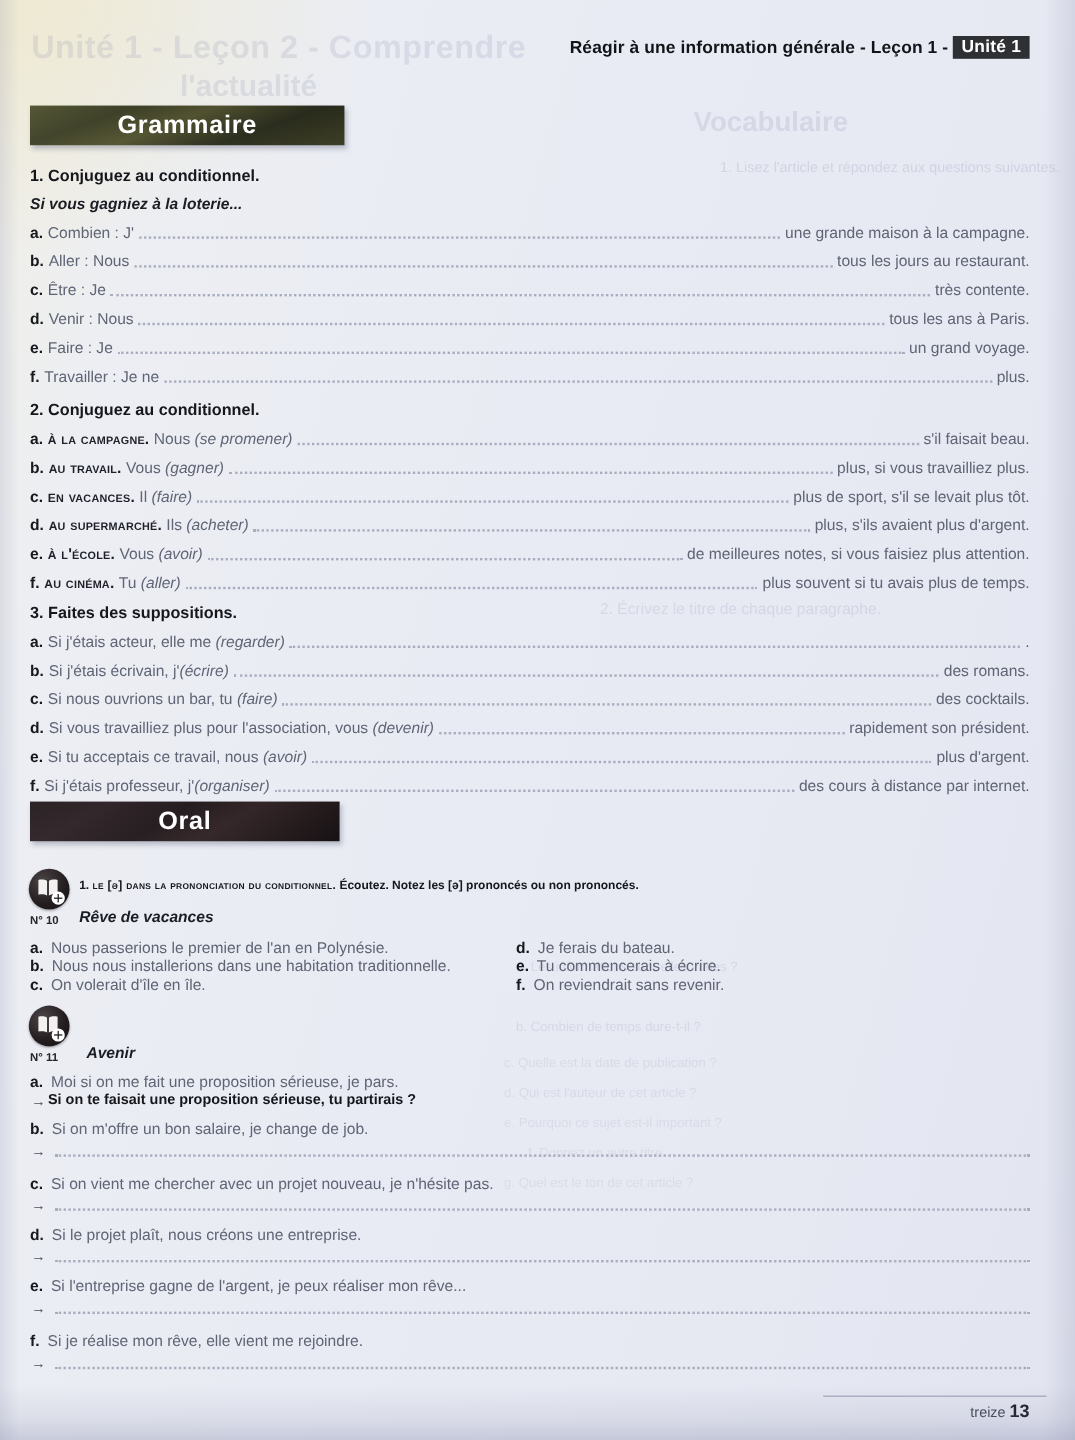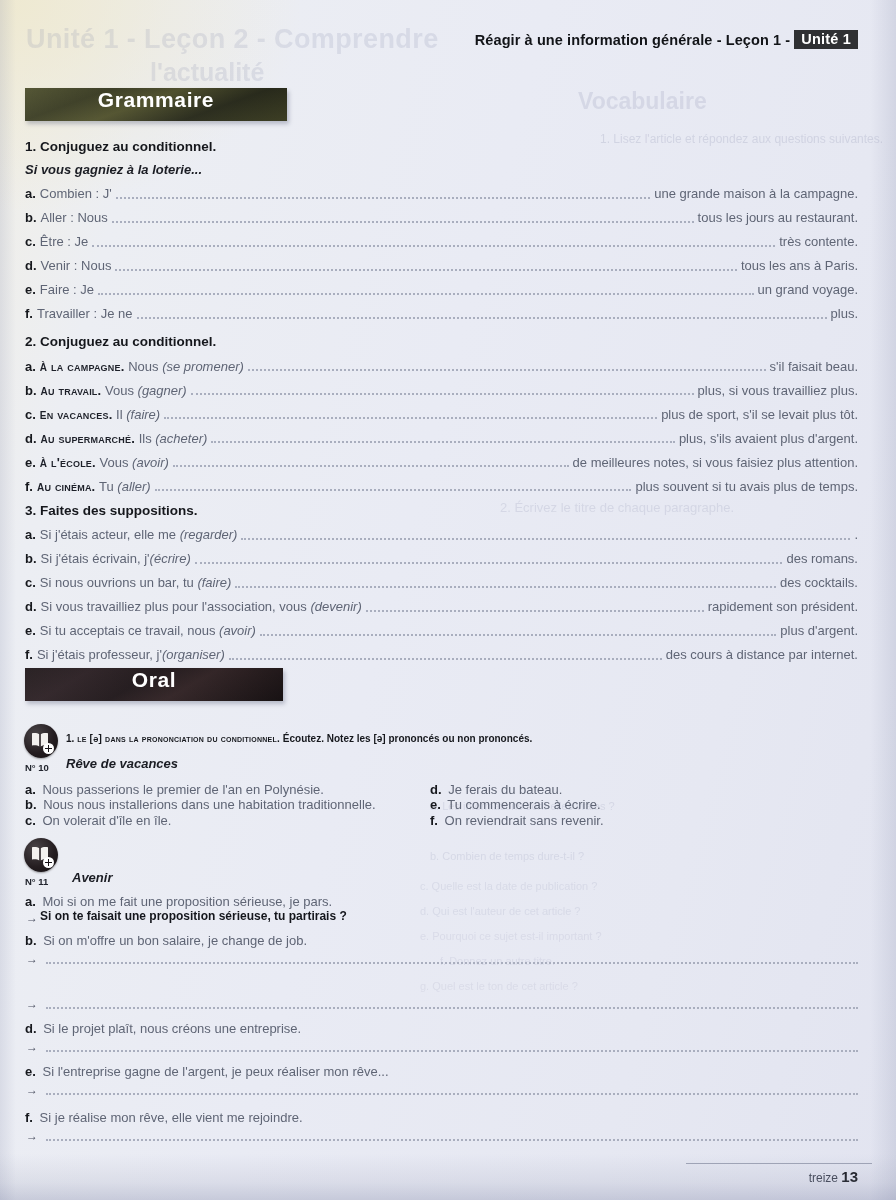--- a/index.html
+++ b/index.html
@@ -75,21 +75,21 @@
     margin-left:4px;
     font-weight:bold;
     letter-spacing:.2px;
     position:relative;top:-1px;
   }
 
   
   .banner{
     position:absolute;
     height:33px;
-    display:flex;align-items:flex-start;justify-content:center;
+    display:flex;align-items:center;justify-content:center;
     color:#ffffff;font-weight:bold;font-size:21px;
     letter-spacing:.6px;
     box-shadow:2px 3px 4px rgba(90,95,120,.35);
   }
   #banner-grammaire{
     left:25px;top:88px;width:262px;
     background:
       linear-gradient(90deg, rgba(255,255,255,.05), rgba(0,0,0,.18)),
       linear-gradient(160deg,#4c4e2b 0%, #3a3c22 25%, #55562f 45%, #2f3120 70%, #4a4c2c 100%);
   }
@@ -469,20 +469,24 @@
   <div class="arrow" style="top:911px;">→</div>
   <div class="answer" style="top:909px;">Si on te faisait une proposition sérieuse, tu partirais ?</div>
 
   <div class="stmt" style="top:933px;">
     <span class="letter">b.</span>
     <span>Si on m'offre un bon salaire, je change de job.</span>
   </div>
   <div class="arrow" style="top:952px;">→</div>
   <div class="blankline" style="top:962px;"></div>
 
+  <div class="stmt" style="top:979px;">
+    <span class="letter">c.</span>
+    <span>Si on vient me chercher avec un projet nouveau, je n'hésite pas.</span>
+  </div>
   <div class="arrow" style="top:997px;">→</div>
   <div class="blankline" style="top:1007px;"></div>
 
   <div class="stmt" style="top:1021px;">
     <span class="letter">d.</span>
     <span>Si le projet plaît, nous créons une entreprise.</span>
   </div>
   <div class="arrow" style="top:1040px;">→</div>
   <div class="blankline" style="top:1050px;"></div>
 

